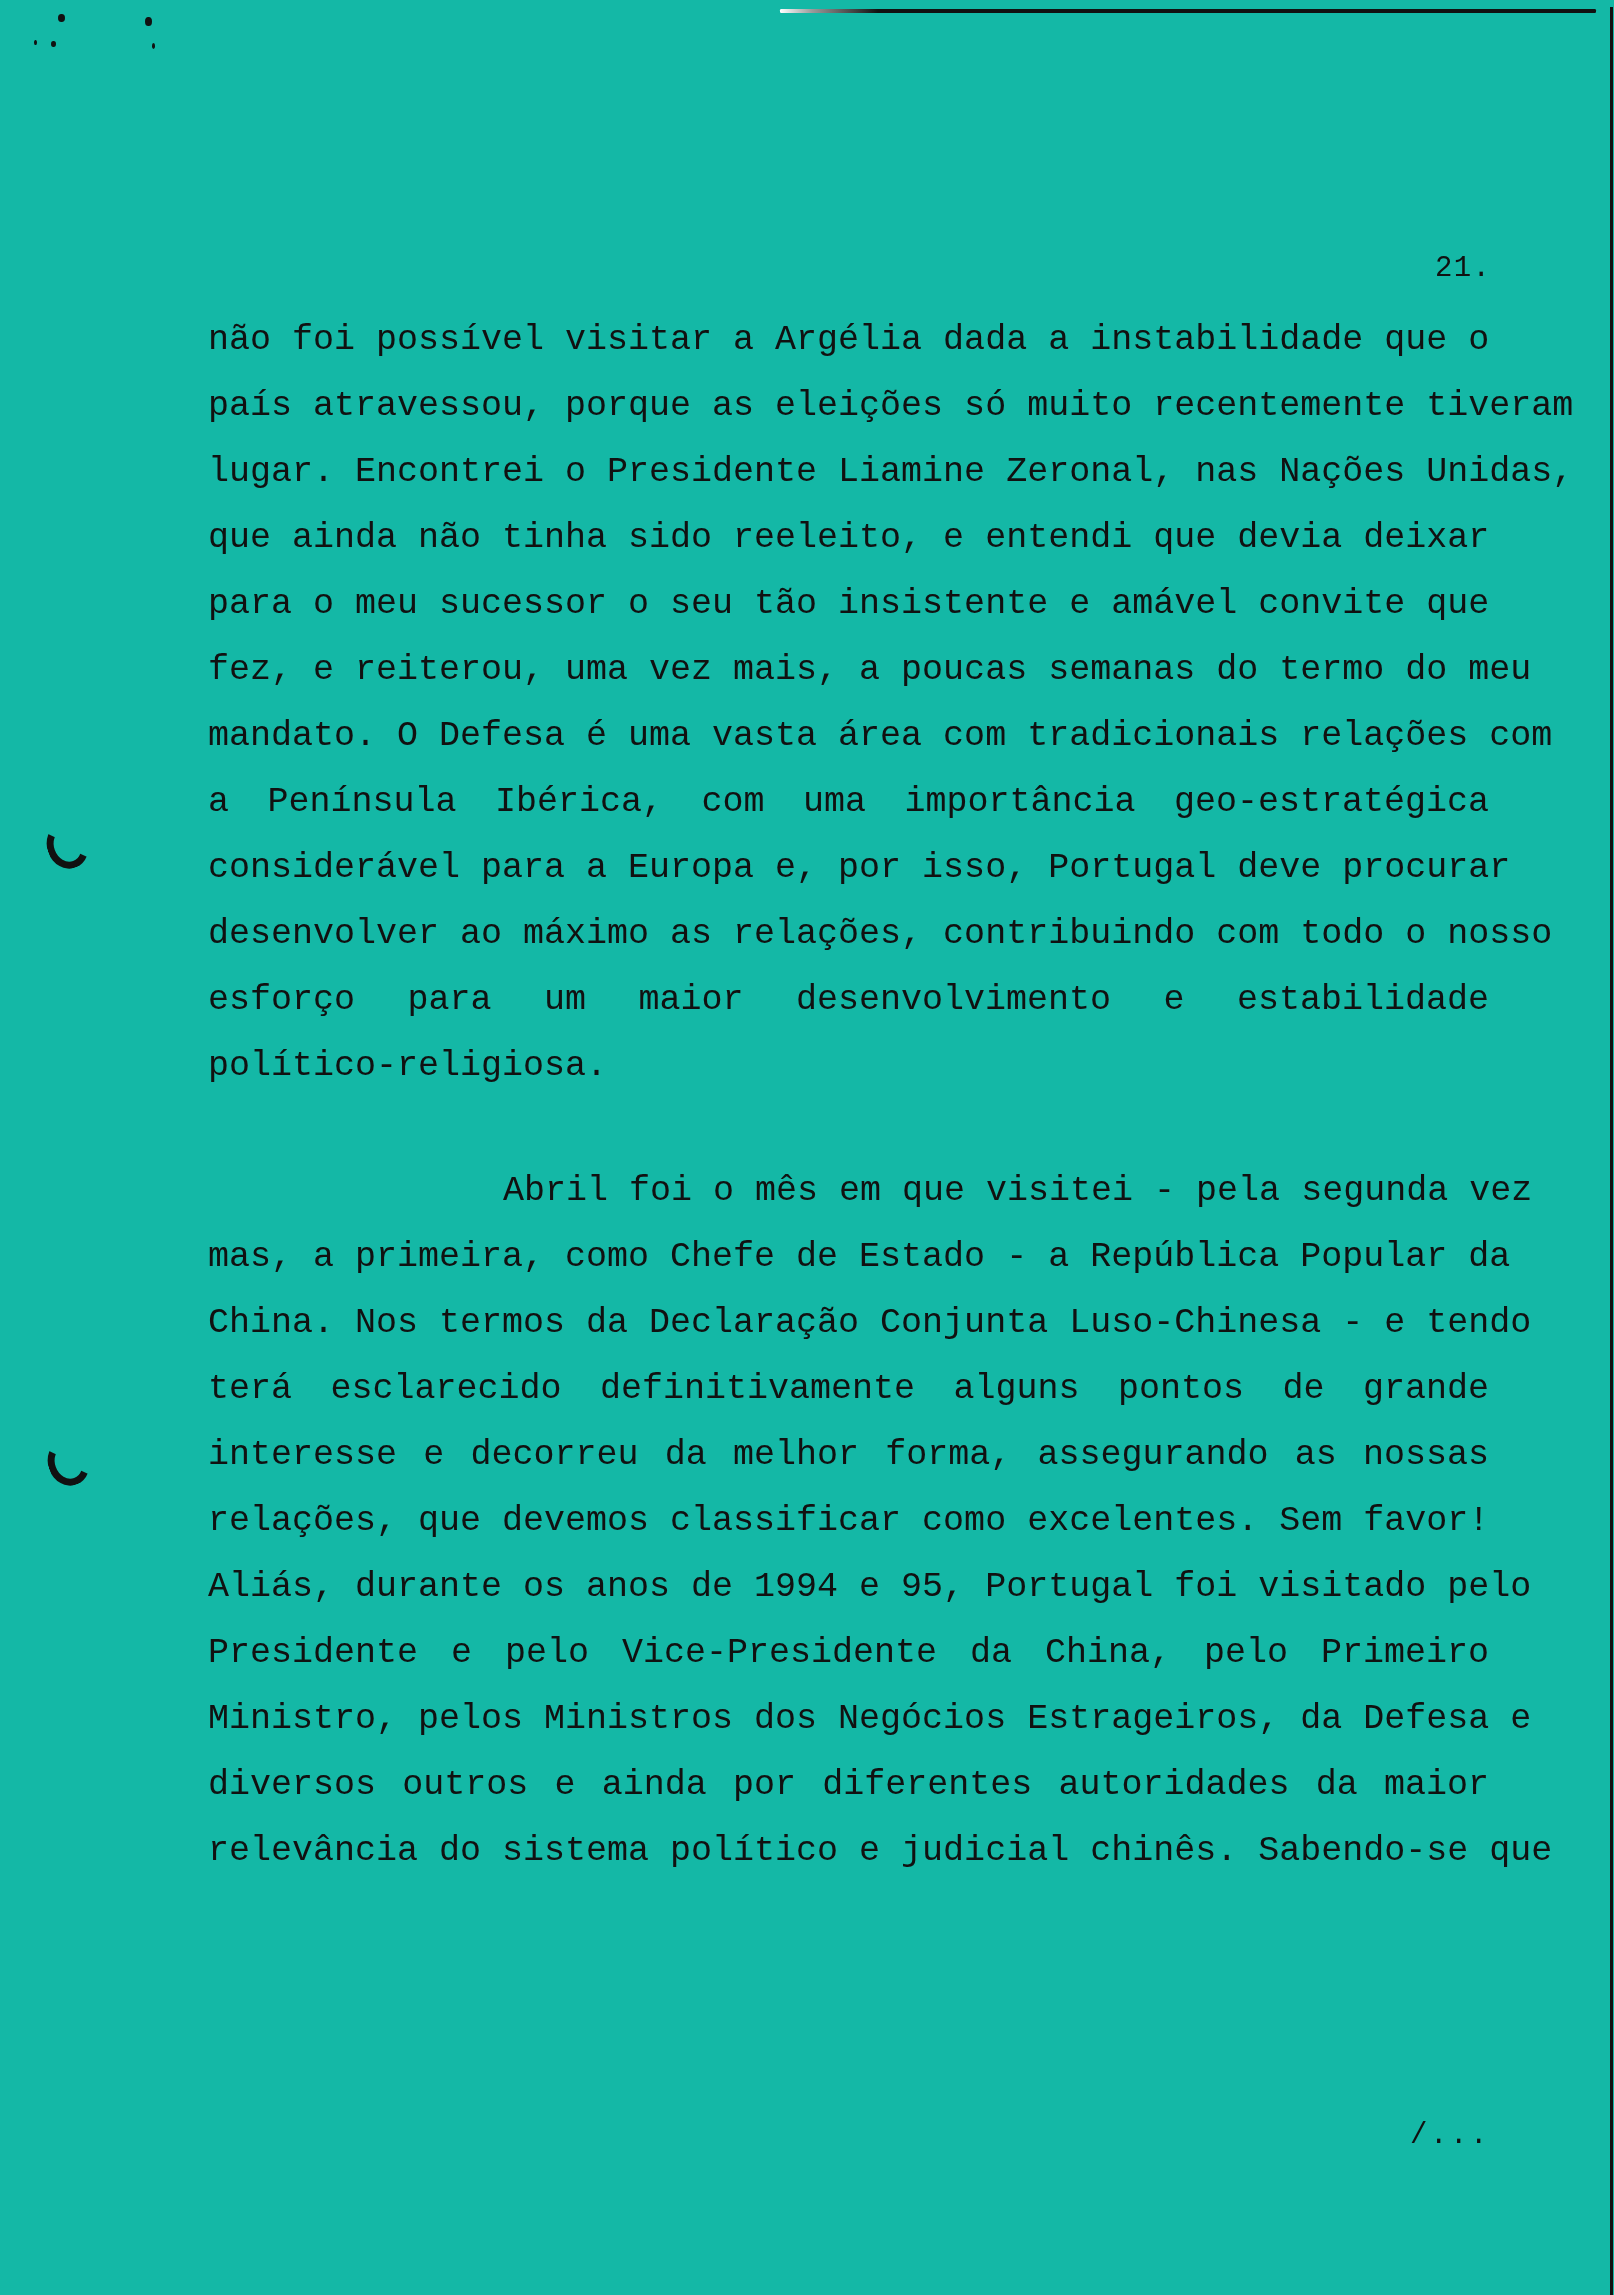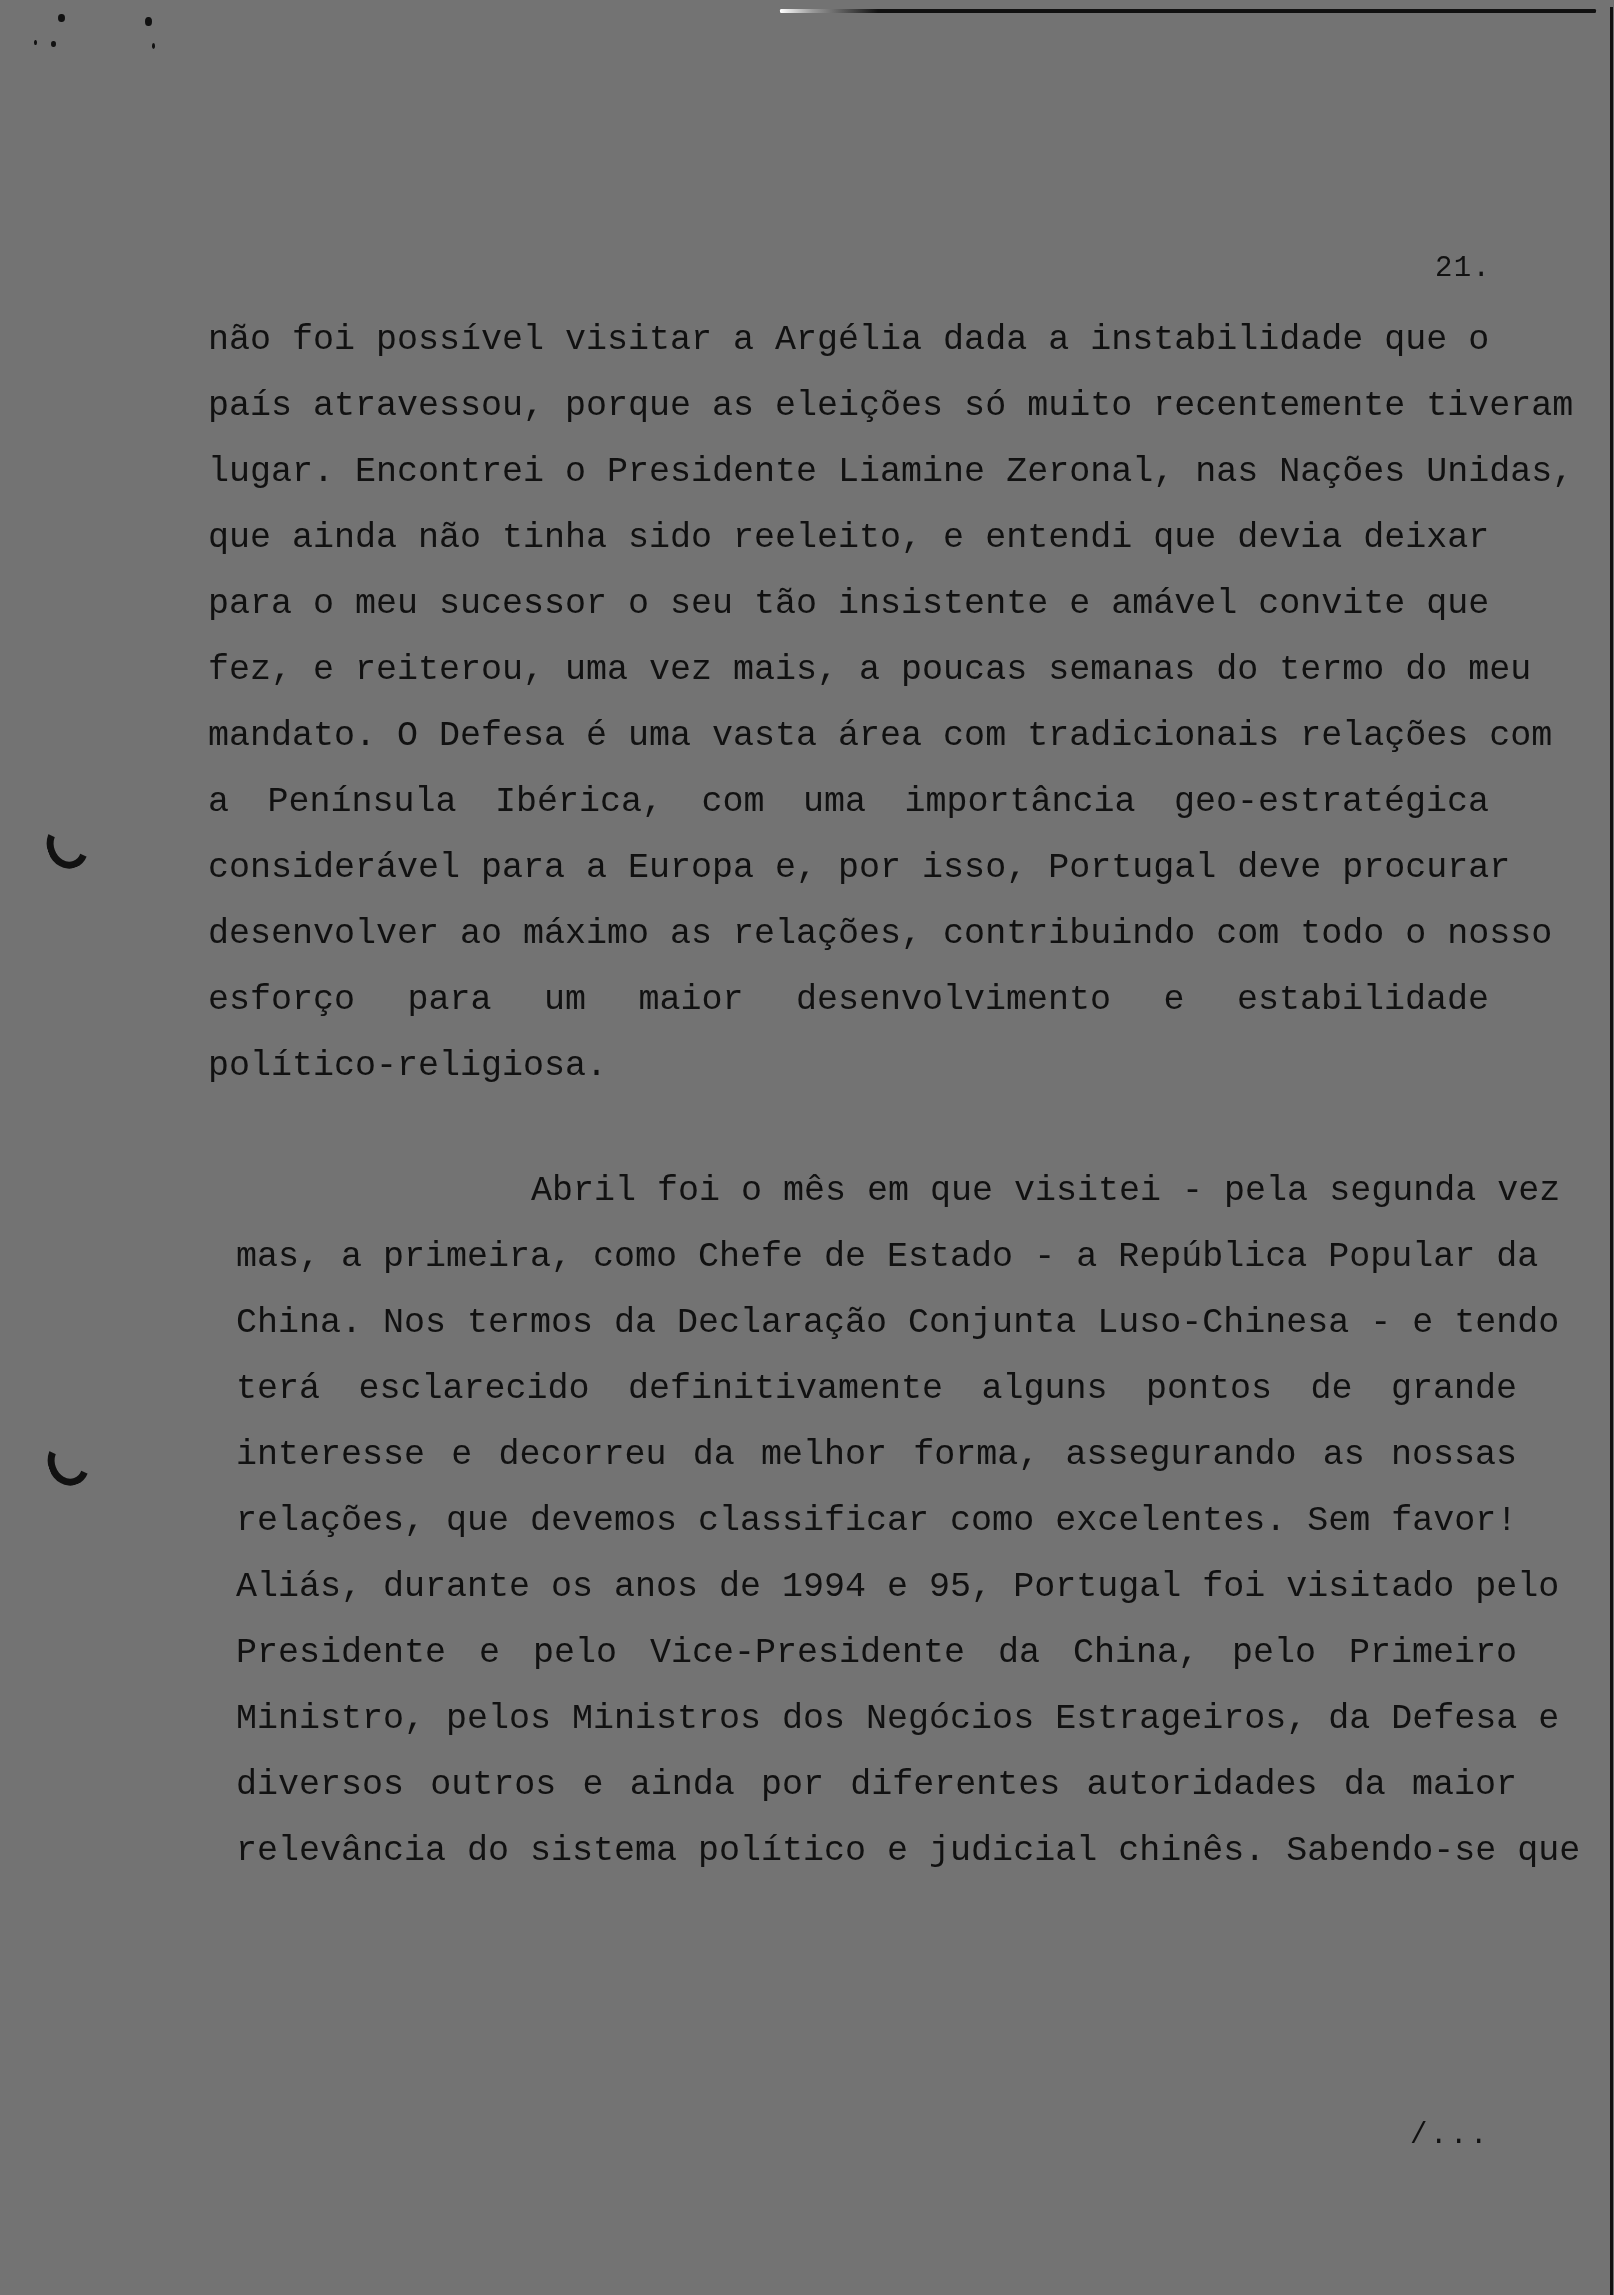--- a/index.html
+++ b/index.html
@@ -12,21 +12,21 @@
       height: 2295px;
       position: relative;
       overflow: hidden;
       font-family: "Liberation Mono", "DejaVu Sans Mono", monospace;
       color: #111111;
     }
     .page {
       position: absolute;
       left: 0; top: 0;
       width: 1614px; height: 2295px;
-      background: #737373;
+      background: #14b8a6;
     }
     
     .top-rule {
       position: absolute;
       left: 780px; top: 9.2px;
       width: 816px; height: 3.9px;
       background: linear-gradient(to right, #ffffff 0%, #999 4%, #111 12%, #111 100%);
       border-radius: 1.3px;
     }
     .right-edge {
@@ -81,21 +81,21 @@
       text-decoration-thickness: 2.6px;
       text-underline-offset: 6.6px;
     }
     .continuation {
       position: absolute;
       left: 1410px; top: 2119px;
       font-size: 29px;
       letter-spacing: 2.6px;
     }
     #para1 { top: 307px; }
-    #para2 { top: 1158px; margin-left: 28px; }
+    #para2 { top: 1158px; }
   </style>
 </head>
 <body>
 
 <div class="page">
 
   <div class="top-rule"></div>
   <div class="right-edge"></div>
 
   <div class="speck" style="left:58px;top:13.8px;width:6.6px;height:7.9px;"></div>

